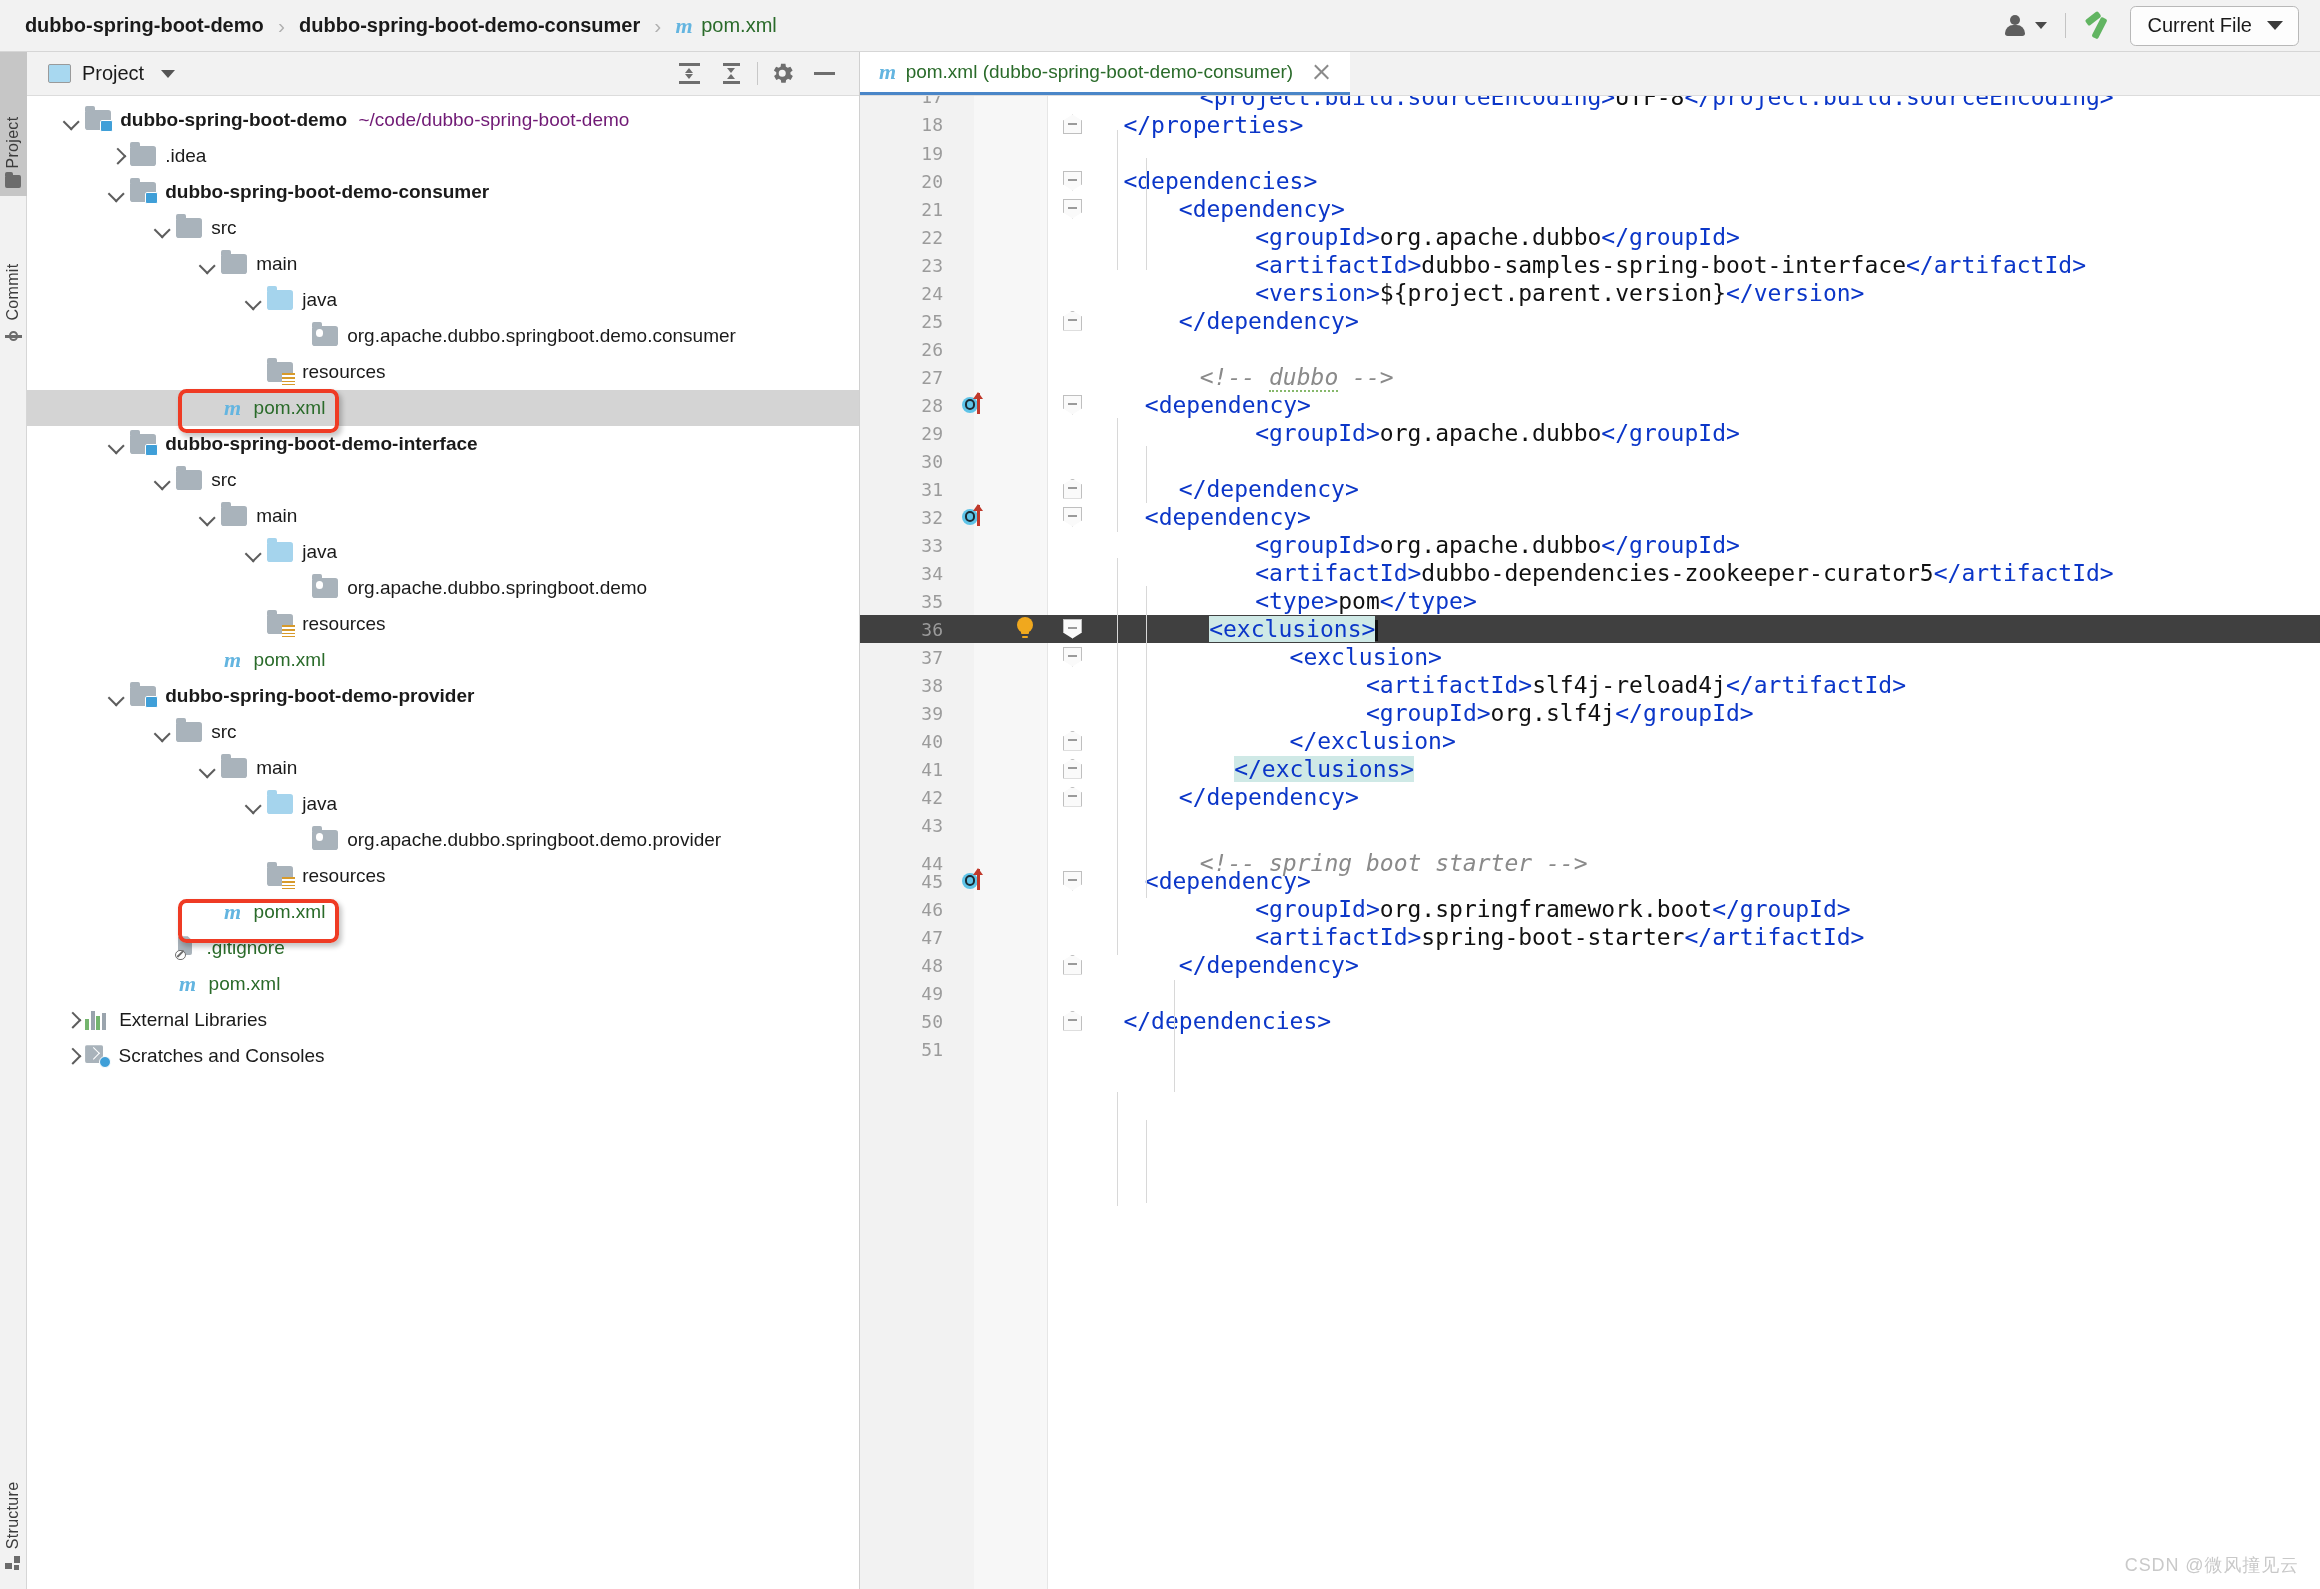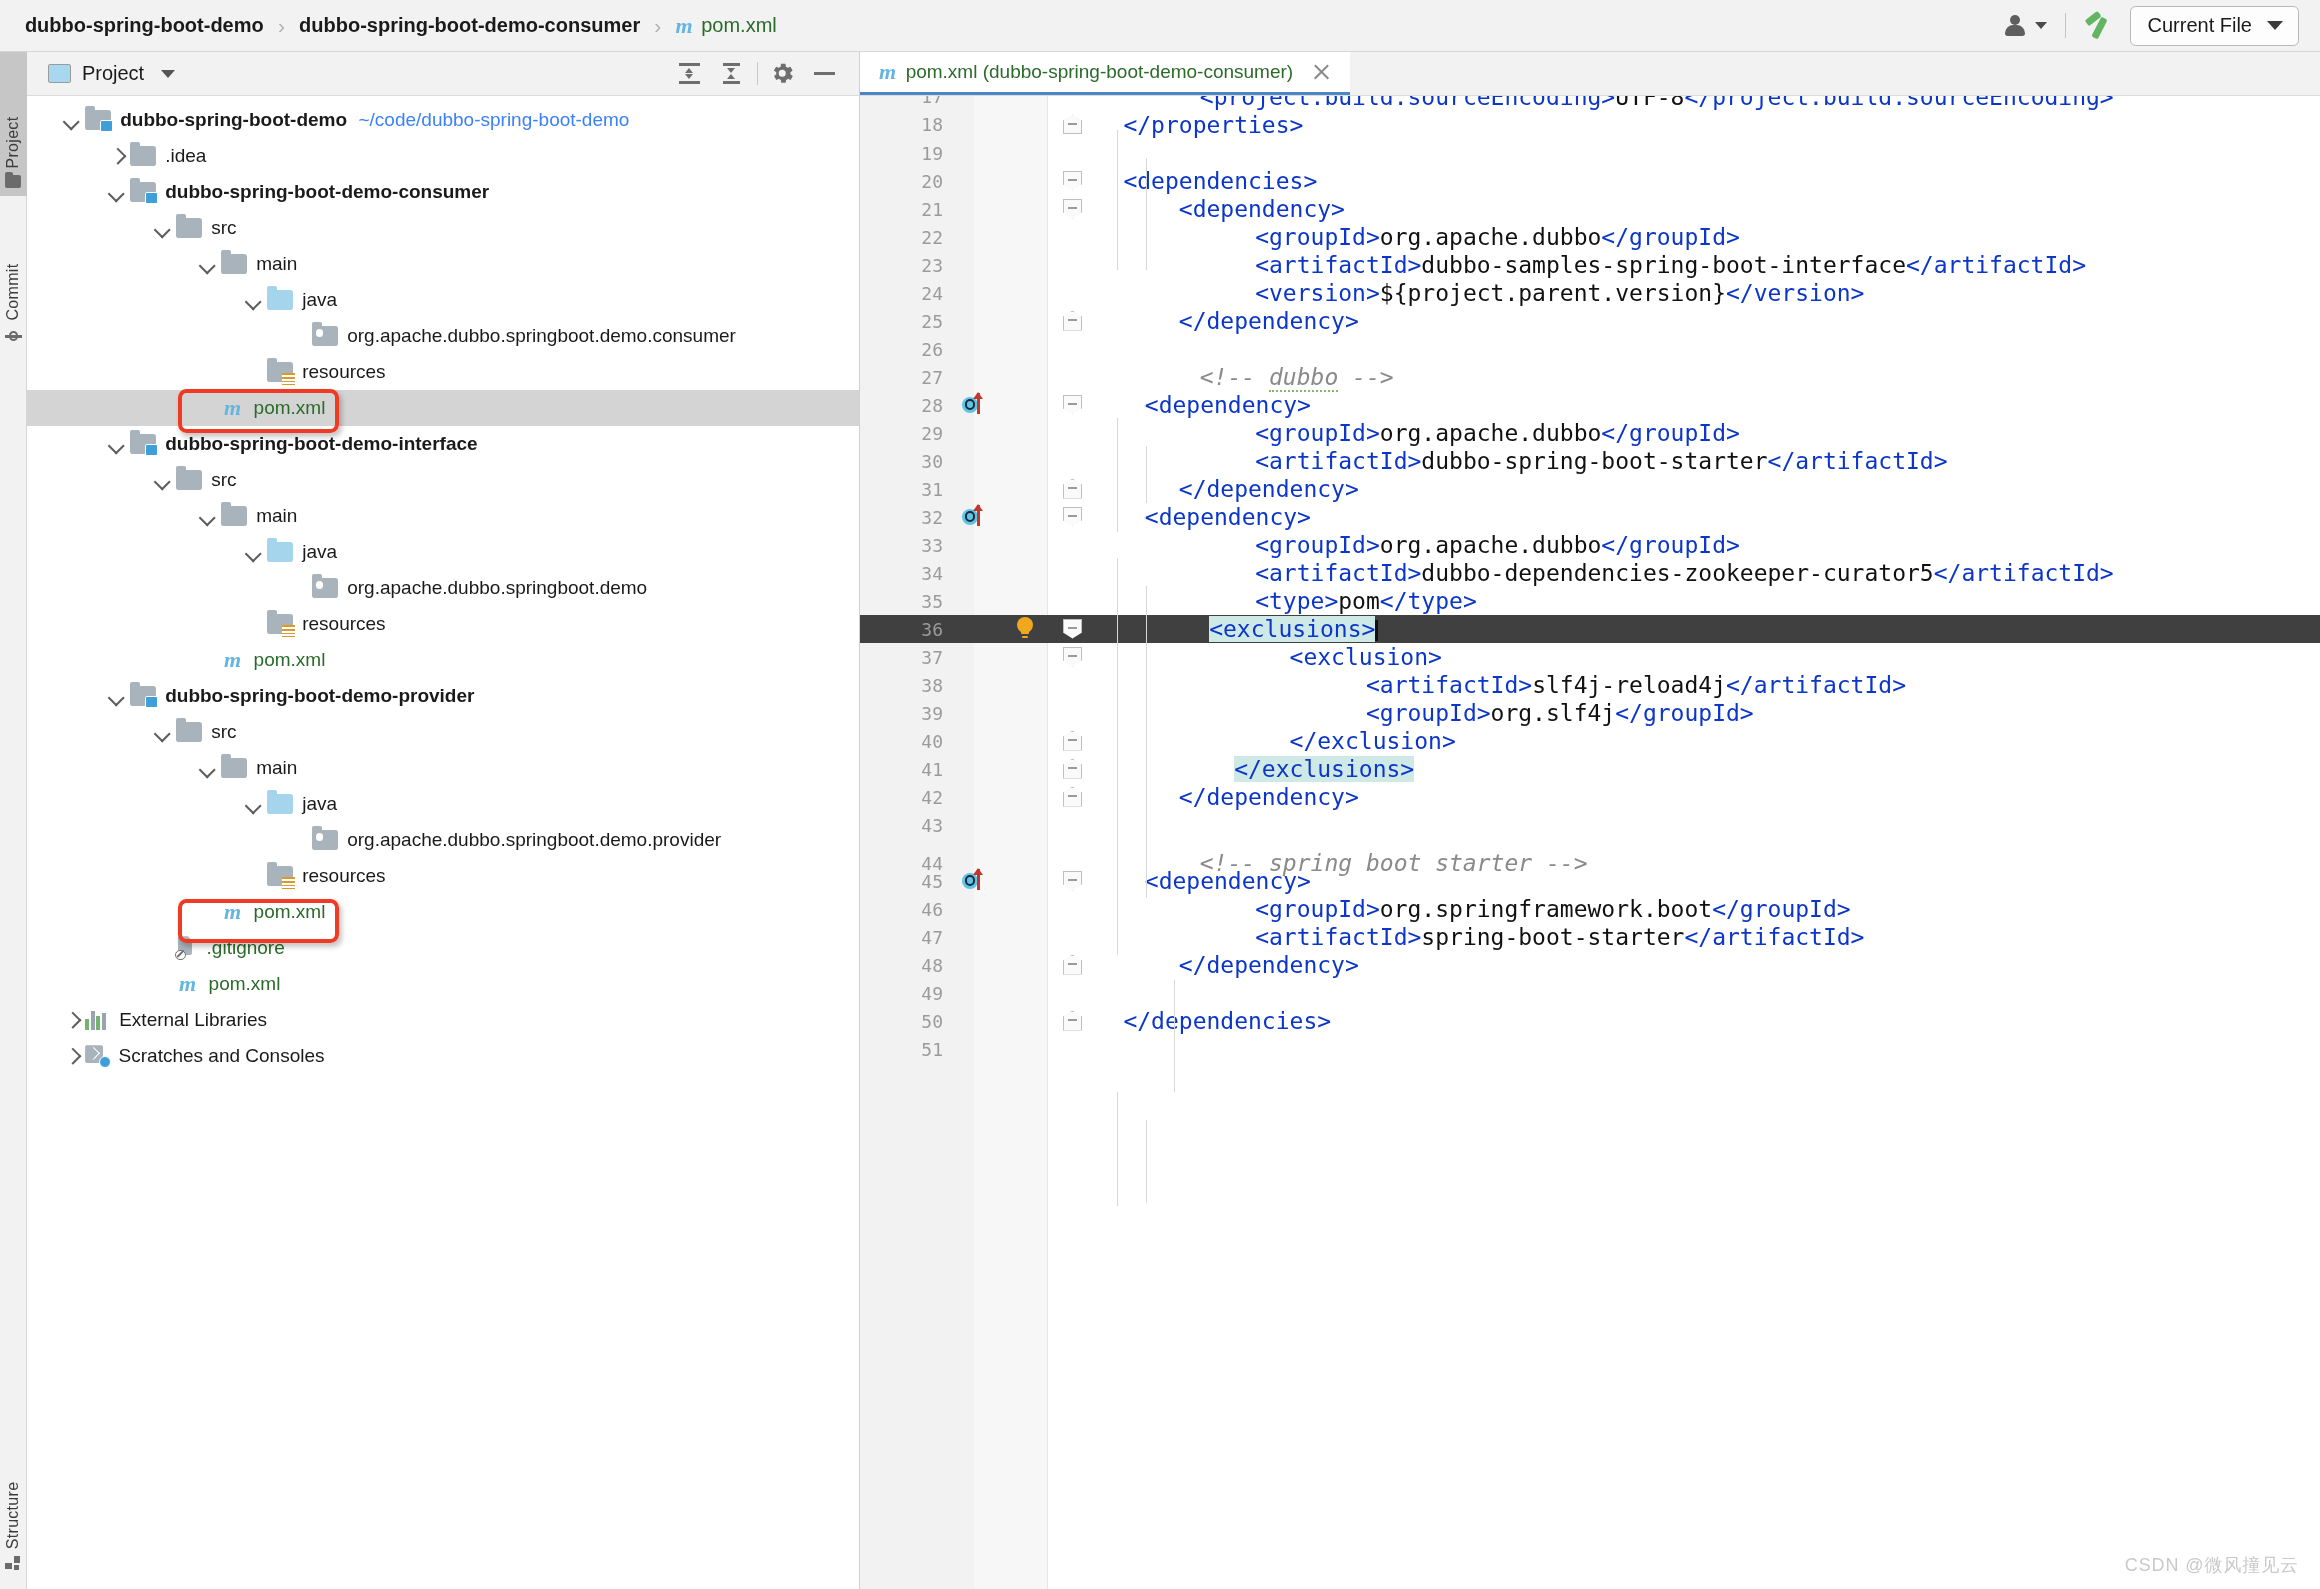--- a/index.html
+++ b/index.html
@@ -213,21 +213,21 @@
   .scratch-ico{width:24px;height:21px;flex:none;position:relative;margin-right:9.5px;}
   .scratch-ico .sq{position:absolute;left:0;top:0;width:18px;height:18px;background:#a9b3bb;
     clip-path:polygon(0 0,100% 0,100% 100%,0 100%);border-radius:1.9px;}
   .scratch-ico .sq:after{content:'';position:absolute;left:3.8px;top:3.8px;width:7.6px;height:7.6px;
     border-right:1.9px solid #fff;border-bottom:1.9px solid #fff;transform:rotate(-45deg);}
   .scratch-ico .clk{position:absolute;right:-1.9px;bottom:-1.9px;width:12.3px;height:12.3px;
     background:#3f9fd8;border-radius:50%;border:1.4px solid #fff;}
   .tlabel { color:#1a1a1a; }
   .tlabel.bold { font-weight:bold; }
   .tlabel.green { color:#2a6b2a; }
-  .tpath { color:#3b82f6; margin-left:11.4px; }
+  .tpath { color:#701a75; margin-left:11.4px; }
 
   
   .redbox {
     position:absolute; border:4.7px solid #ef3b24; border-radius:8.5px;
     pointer-events:none; box-shadow: 2.8px 3.8px 5.7px rgba(0,0,0,0.22);
   }
 
   
   #editor-wrap {
     position:absolute; left:860px; top:52px; right:0; bottom:0; background:#ffffff;
@@ -690,21 +690,20 @@
             <span class="dash"></span>
           </span>
           <span class="codetext" style="top: 0px; position: relative; left: 76px;">        <span class="tag">&lt;dependency&gt;</span></span>
         </div>
         <div class="coderow" style="top: 323px;">
           <span class="lnum">29</span>
           <span class="codetext" style="top: 0px; position: relative; left: 131px;">            <span class="tag">&lt;groupId&gt;</span>org.apache.dubbo<span class="tag">&lt;/groupId&gt;</span></span>
         </div>
         <div class="coderow" style="top: 351px;">
           <span class="lnum">30</span>
-          <span class="codetext" style="top: 0px; position: relative; left: 131px;">            <span class="tag">&lt;artifactId&gt;</span>dubbo-spring-boot-starter<span class="tag">&lt;/artifactId&gt;</span></span>
         </div>
         <div class="coderow" style="top: 379px;">
           <span class="lnum">31</span>
           <span class="foldmark end">
             <span class="shape"></span>
             <span class="dash"></span>
           </span>
           <span class="codetext" style="top: 0px; position: relative; left: 110px;">        <span class="tag">&lt;/dependency&gt;</span></span>
         </div>
         <div class="coderow" style="top: 407px;">

